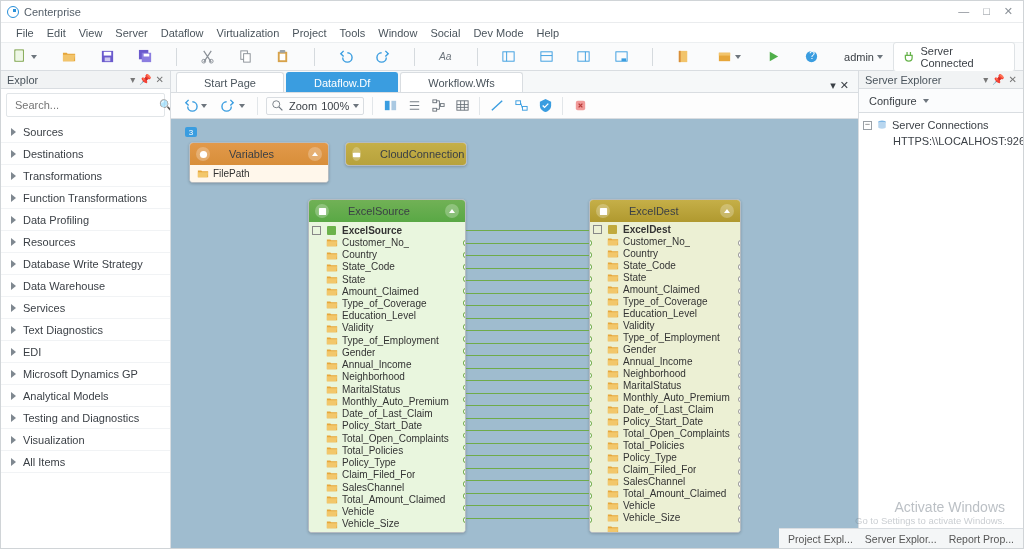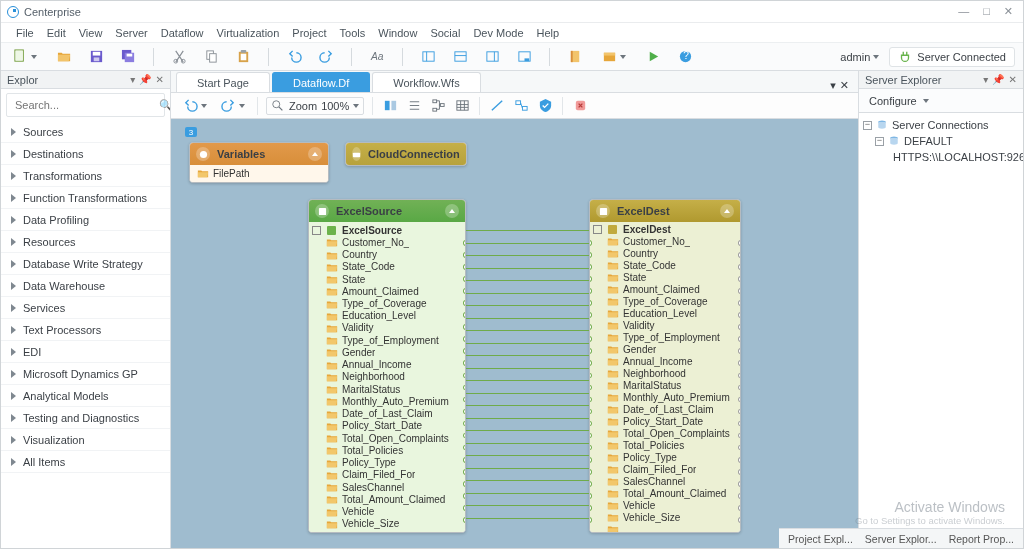--- a/index.html
+++ b/index.html
@@ -20,21 +20,21 @@
   .titlebar .logo:before{content:"";position:absolute;inset:2px 2px auto auto;width:3px;height:3px;background:#2a90d9}
   .titlebar .ttl{font-size:11px;color:#56606a}
   .winbtns{margin-left:auto;display:flex;gap:14px;padding-right:4px}
   .winbtns span{color:#8a9097;font-size:11px}
 
   
   .menubar{height:20px;display:flex;align-items:center;gap:3px;padding:0 10px;background:#fff;border-bottom:1px solid #eceff1}
   .menubar span{color:#4a545c;font-size:11px;padding:18px 5px}
 
   
-  .maintoolbar{height:28px;display:flex;align-items:center;gap:14px;padding:0 8px;background:#fafbfc;border-bottom:1px solid var(--border2)}
+  .maintoolbar{height:28px;display:flex;align-items:center;gap:20px;padding:0 8px;background:#fafbfc;border-bottom:1px solid var(--border2)}
   .tbtn{width:18px;height:18px;display:flex;align-items:center;justify-content:center;border-radius:2px}
   .tbtn svg{width:15px;height:15px}
   .tsep{width:1px;height:18px;background:#d5dade;margin:0 2px}
   .maintoolbar .right{margin-left:auto;display:flex;align-items:center;gap:6px}
   .dropbtn{display:flex;align-items:center;gap:3px;padding:1px 4px}
   .connpill{display:flex;align-items:center;gap:5px;background:#fff;border:1px solid #dfe3e6;border-radius:3px;padding:2px 8px}
 
   
   .body{flex:1;display:flex;min-height:0}
 
@@ -52,41 +52,41 @@
   .search{margin:4px 5px;border:1px solid #e1e5e8;border-radius:2px;height:24px;display:flex;align-items:center;padding:0 6px;color:#8a9097}
   .search input{border:none;outline:none;flex:1;font-size:11px;color:#555}
   .search .sicon{color:#9aa3aa}
   .tblist{display:flex;flex-direction:column}
   .tbi{display:flex;align-items:center;gap:7px;height:22px;padding:0 10px;border-bottom:1px solid #f1f3f5}
   .tbi .arr{width:0;height:0;border-top:4px solid transparent;border-bottom:4px solid transparent;border-left:5px solid #7f8890}
 
   
   .center{flex:1;display:flex;flex-direction:column;min-width:0}
   .tabstrip{height:22px;background:var(--panel2);border-bottom:1px solid var(--border2);display:flex;align-items:flex-end;padding:0 5px;gap:2px}
-  .tab{height:20px;padding:0 20px;border:1px solid var(--border2);border-bottom:none;border-radius:3px 3px 0 0;display:flex;align-items:center;background:#fff;color:#4a545c;font-size:11px}
+  .tab{height:20px;padding:0 27px;border:1px solid var(--border2);border-bottom:none;border-radius:3px 3px 0 0;display:flex;align-items:center;background:#fff;color:#4a545c;font-size:11px}
   .tab.active{background:var(--tab-active);color:#fff;border-color:var(--tab-active)}
   .tabstrip .tabclose{margin-left:auto;color:#777;display:flex;gap:4px;padding-right:4px;align-items:center}
 
   
   .ctoolbar{height:26px;background:#fdfdfd;border-bottom:1px solid var(--border2);display:flex;align-items:center;gap:6px;padding:0 8px}
   .zoombox{display:flex;align-items:center;gap:4px;border:1px solid var(--border2);padding:1px 4px;border-radius:2px}
   .zoombox span{font-size:11px}
   .ctoolbar .tsep{background:#e2e6e9}
 
   
   .canvas{flex:1;background:var(--canvas);position:relative;overflow:hidden}
   .indic{position:absolute;top:8px;left:14px;width:12px;height:10px;background:#3a9de0;border-radius:2px;color:#fff;font-size:8px;display:flex;align-items:center;justify-content:center}
 
   
   .node{position:absolute;background:#fff;border:1px solid #b5bbc0;border-radius:4px;box-shadow:0 1px 3px rgba(0,0,0,.2);display:flex;flex-direction:column;overflow:hidden}
   .node.variables{left:18px;top:23px;width:140px}
   .node.cloud{left:174px;top:23px;width:122px;height:24px}
   .node.excel{left:137px;top:80px;width:158px}
   .node.dest{left:418px;top:80px;width:152px}
-  .nhdr{height:22px;display:flex;align-items:center;gap:7px;padding:4px 6px;color:#fff;font-size:11px;font-weight:700}
+  .nhdr{height:22px;display:flex;align-items:center;gap:19px;padding:4px 6px;color:#fff;font-size:11px;font-weight:400}
   .nhdr .nico{width:14px;height:14px;border-radius:50%;display:flex;align-items:center;justify-content:center;background:rgba(255,255,255,.25)}
   .nhdr .nico svg{width:9px;height:9px;fill:#fff}
   .nhdr .ncaret{margin-left:auto;width:14px;height:14px;border-radius:50%;background:rgba(255,255,255,.25);display:flex;align-items:center;justify-content:center}
   .nhdr .ncaret:before{content:"";width:0;height:0;border-left:3px solid transparent;border-right:3px solid transparent;border-bottom:4px solid #fff}
   .nbody{padding:2px 3px;display:flex;flex-direction:column;gap:0;max-height:310px;overflow:hidden}
   .nrow{display:flex;align-items:center;gap:4px;height:12.5px}
   .nrow .fold{flex:none;width:12px;height:12px;color:#e3b23c}
   .nrow .fold svg{width:12px;height:12px;fill:#e3b23c}
   .nrow .label{font-size:10px;color:#333;white-space:nowrap;overflow:hidden;text-overflow:ellipsis}
   .nrow.root{font-weight:600}
@@ -346,21 +346,21 @@
             <div class="tbi">
               <span class="arr"></span>
               <span>Data Warehouse</span>
             </div>
             <div class="tbi">
               <span class="arr"></span>
               <span>Services</span>
             </div>
             <div class="tbi">
               <span class="arr"></span>
-              <span>Text Processors</span>
+              <span>Text Diagnostics</span>
             </div>
             <div class="tbi">
               <span class="arr"></span>
               <span>EDI</span>
             </div>
             <div class="tbi">
               <span class="arr"></span>
               <span>Microsoft Dynamics GP</span>
             </div>
             <div class="tbi">
@@ -1038,28 +1038,20 @@
       <div class="pbody">
         <div class="tree">
           <div class="tn">
             <span class="exp"></span>
             <svg class="db" viewBox="0 0 16 16">
                 <ellipse cx="8" cy="4" rx="5" ry="2" fill="#7fb7e4"></ellipse>
                 <path d="M3 4v7c0 1 2 2 5 2s5-1 5-2V4" fill="#b8d6ef"></path>
               </svg>
             <span>Server Connections</span>
           </div>
-          <div class="tn d1">
-            <span class="exp"></span>
-            <svg class="db" viewBox="0 0 16 16">
-                <ellipse cx="8" cy="4" rx="5" ry="2" fill="#7fb7e4"></ellipse>
-                <path d="M3 4v7c0 1 2 2 5 2s5-1 5-2V4" fill="#b8d6ef"></path>
-              </svg>
-            <span>DEFAULT</span>
-          </div>
           <div class="tn d2">
             <svg class="db" viewBox="0 0 16 16">
                 <rect x="3" y="4" width="10" height="6" fill="#d7e6f3" stroke="#7fb7e4"></rect>
                 <rect x="6" y="11" width="4" height="2" fill="#9ac1e2"></rect>
               </svg>
             <span>HTTPS:\\LOCALHOST:9261</span>
           </div>
         </div>
       </div>
     </div>

